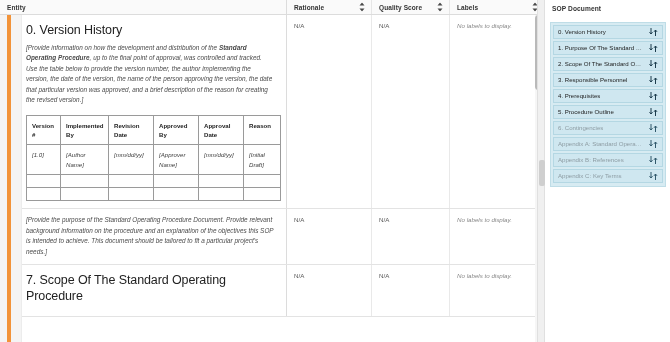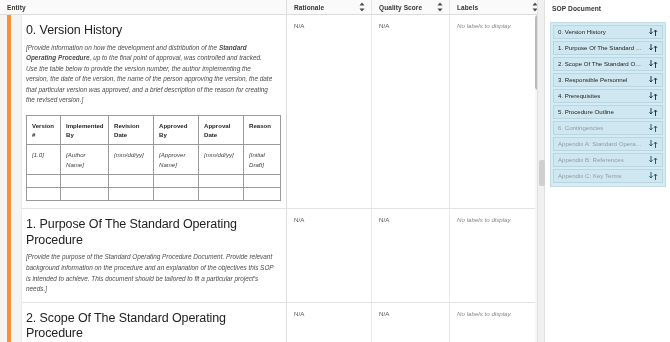--- a/index.html
+++ b/index.html
@@ -360,37 +360,36 @@
         <div class="cell c-qs">
             <div class="na">N/A</div>
           </div>
         <div class="cell c-lab">
             <div class="nolabels">No labels to display.</div>
           </div>
       </div>
 
       <div class="row">
         <div class="cell c-entity">
-          <div class="sec-title">1. Purpose Of The Standard Operating Procedure</div>
           <p class="sec-desc">[Provide the purpose of the Standard Operating Procedure Document.  Provide relevant background information on the procedure and an explanation of the objectives this SOP is intended to achieve. This document should be tailored to fit a particular project's needs.]</p>
         </div>
         <div class="cell c-rat">
             <div class="na">N/A</div>
           </div>
         <div class="cell c-qs">
             <div class="na">N/A</div>
           </div>
         <div class="cell c-lab">
             <div class="nolabels">No labels to display.</div>
           </div>
       </div>
 
       <div class="row">
         <div class="cell c-entity">
-          <div class="sec-title">2. Scope Of The Standard Operating Procedure</div>
+          <div class="sec-title">7. Scope Of The Standard Operating Procedure</div>
 
         </div>
         <div class="cell c-rat">
             <div class="na">N/A</div>
           </div>
         <div class="cell c-qs">
             <div class="na">N/A</div>
           </div>
         <div class="cell c-lab">
             <div class="nolabels">No labels to display.</div>

